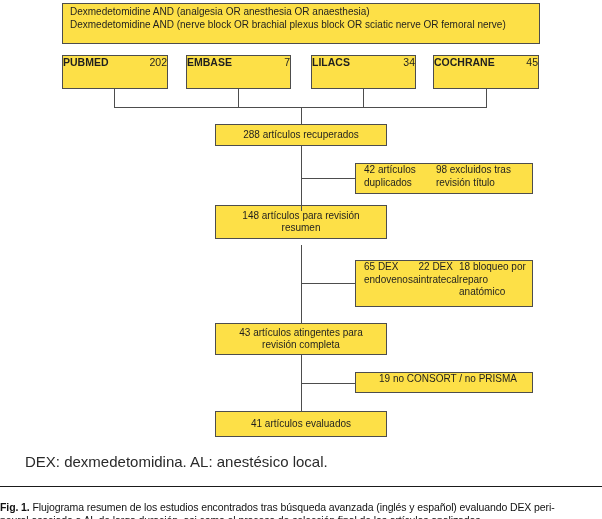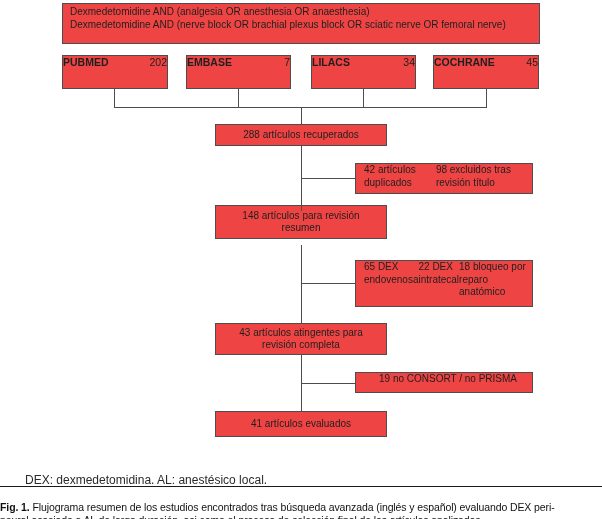--- a/index.html
+++ b/index.html
@@ -8,21 +8,21 @@
     width: 602px;
     height: 519px;
     background: #ffffff;
     font-family: "Liberation Sans", "DejaVu Sans", sans-serif;
     color: #1f1f1f;
     overflow: hidden;
   }
   .box {
     position: absolute;
     border: 1px solid #4d4d4d;
-    background: #ef4444;
+    background: #fde047;
     box-sizing: border-box;
     font-size: 10px;
     line-height: 12.5px;
     color: #1f1f1f;
   }
   .query-box {
     left: 62px; top: 3px; width: 478px; height: 41px;
     padding: 2px 4px 0 7px;
     text-align: left;
   }
@@ -40,22 +40,22 @@
   }
   .side-box {
     left: 355px; width: 178px;
     display: flex; justify-content: center;
     text-align: left;
     padding-left: 8px;
   }
   .vline { position: absolute; width: 1px; background: #4d4d4d; }
   .hline { position: absolute; height: 1px; background: #4d4d4d; }
   .footnote {
-    position: absolute; left: 25px; top: 473px;
-    font-size: 12px; color: #2a2a2a;
+    position: absolute; left: 25px; top: 453px;
+    font-size: 15px; color: #2a2a2a;
   }
   .caption-rule {
     position: absolute; left: 0; top: 486px; width: 602px;
     border-top: 1.5px solid #1a1a1a;
   }
   .caption {
     position: absolute; left: 0; top: 490px; width: 602px;
     font-size: 10.5px; line-height: 13.5px; color: #111111;
     letter-spacing: -0.1px;
   }

